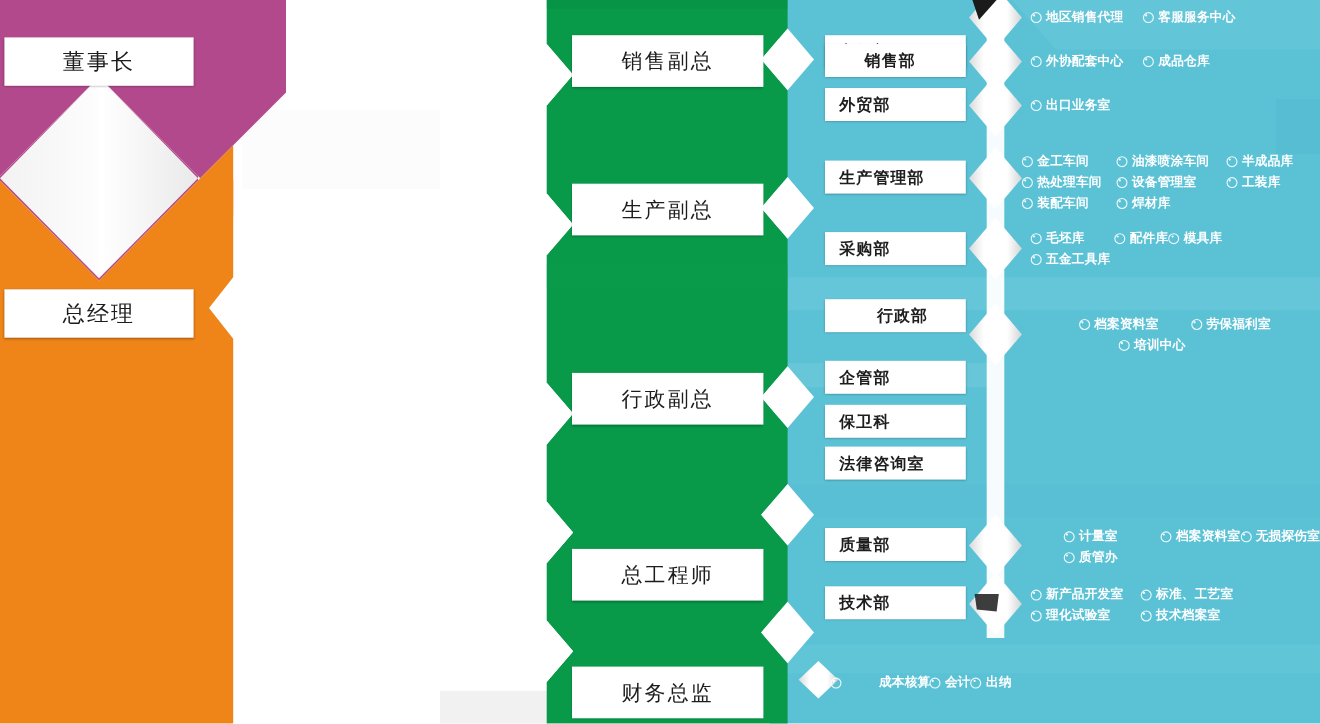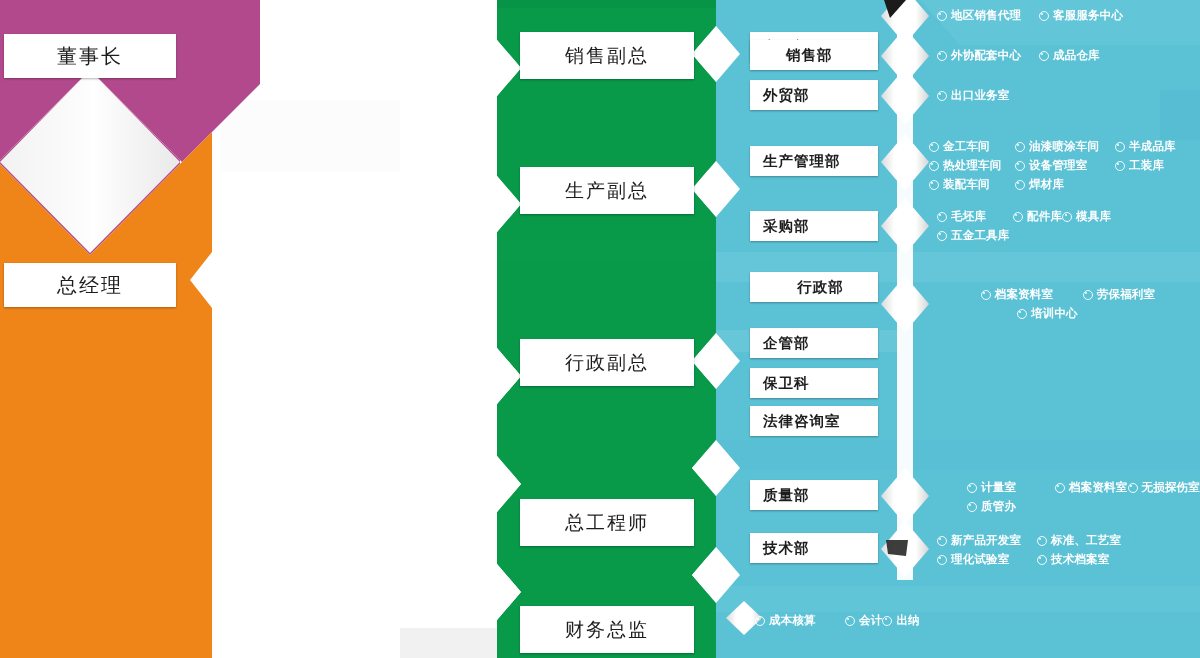--- a/index.html
+++ b/index.html
@@ -374,25 +374,25 @@
     <span class="bullet"></span>
     <span>理化试验室</span>
   </div>
   <div class="leaf">
     <span class="bullet"></span>
     <span>技术档案室</span>
   </div>
 </div>
 
 <div class="leafgrp" style="left:755px;top:611px;width:300px;">
+  <div class="leaf" style="width:90px;gap:30px;">
+    <span class="bullet"></span>
+    <span>成本核算</span>
+  </div>
+  <div class="leaf">
+    <span class="bullet"></span>
+    <span>会计</span>
+  </div>
   <div class="leaf" style="width:90px;">
     <span class="bullet"></span>
-    <span>成本核算</span>
-  </div>
-  <div class="leaf">
-    <span class="bullet"></span>
-    <span>会计</span>
-  </div>
-  <div class="leaf" style="width:90px;">
-    <span class="bullet"></span>
     <span>出纳</span>
   </div>
 </div>
 
 </body></html>

